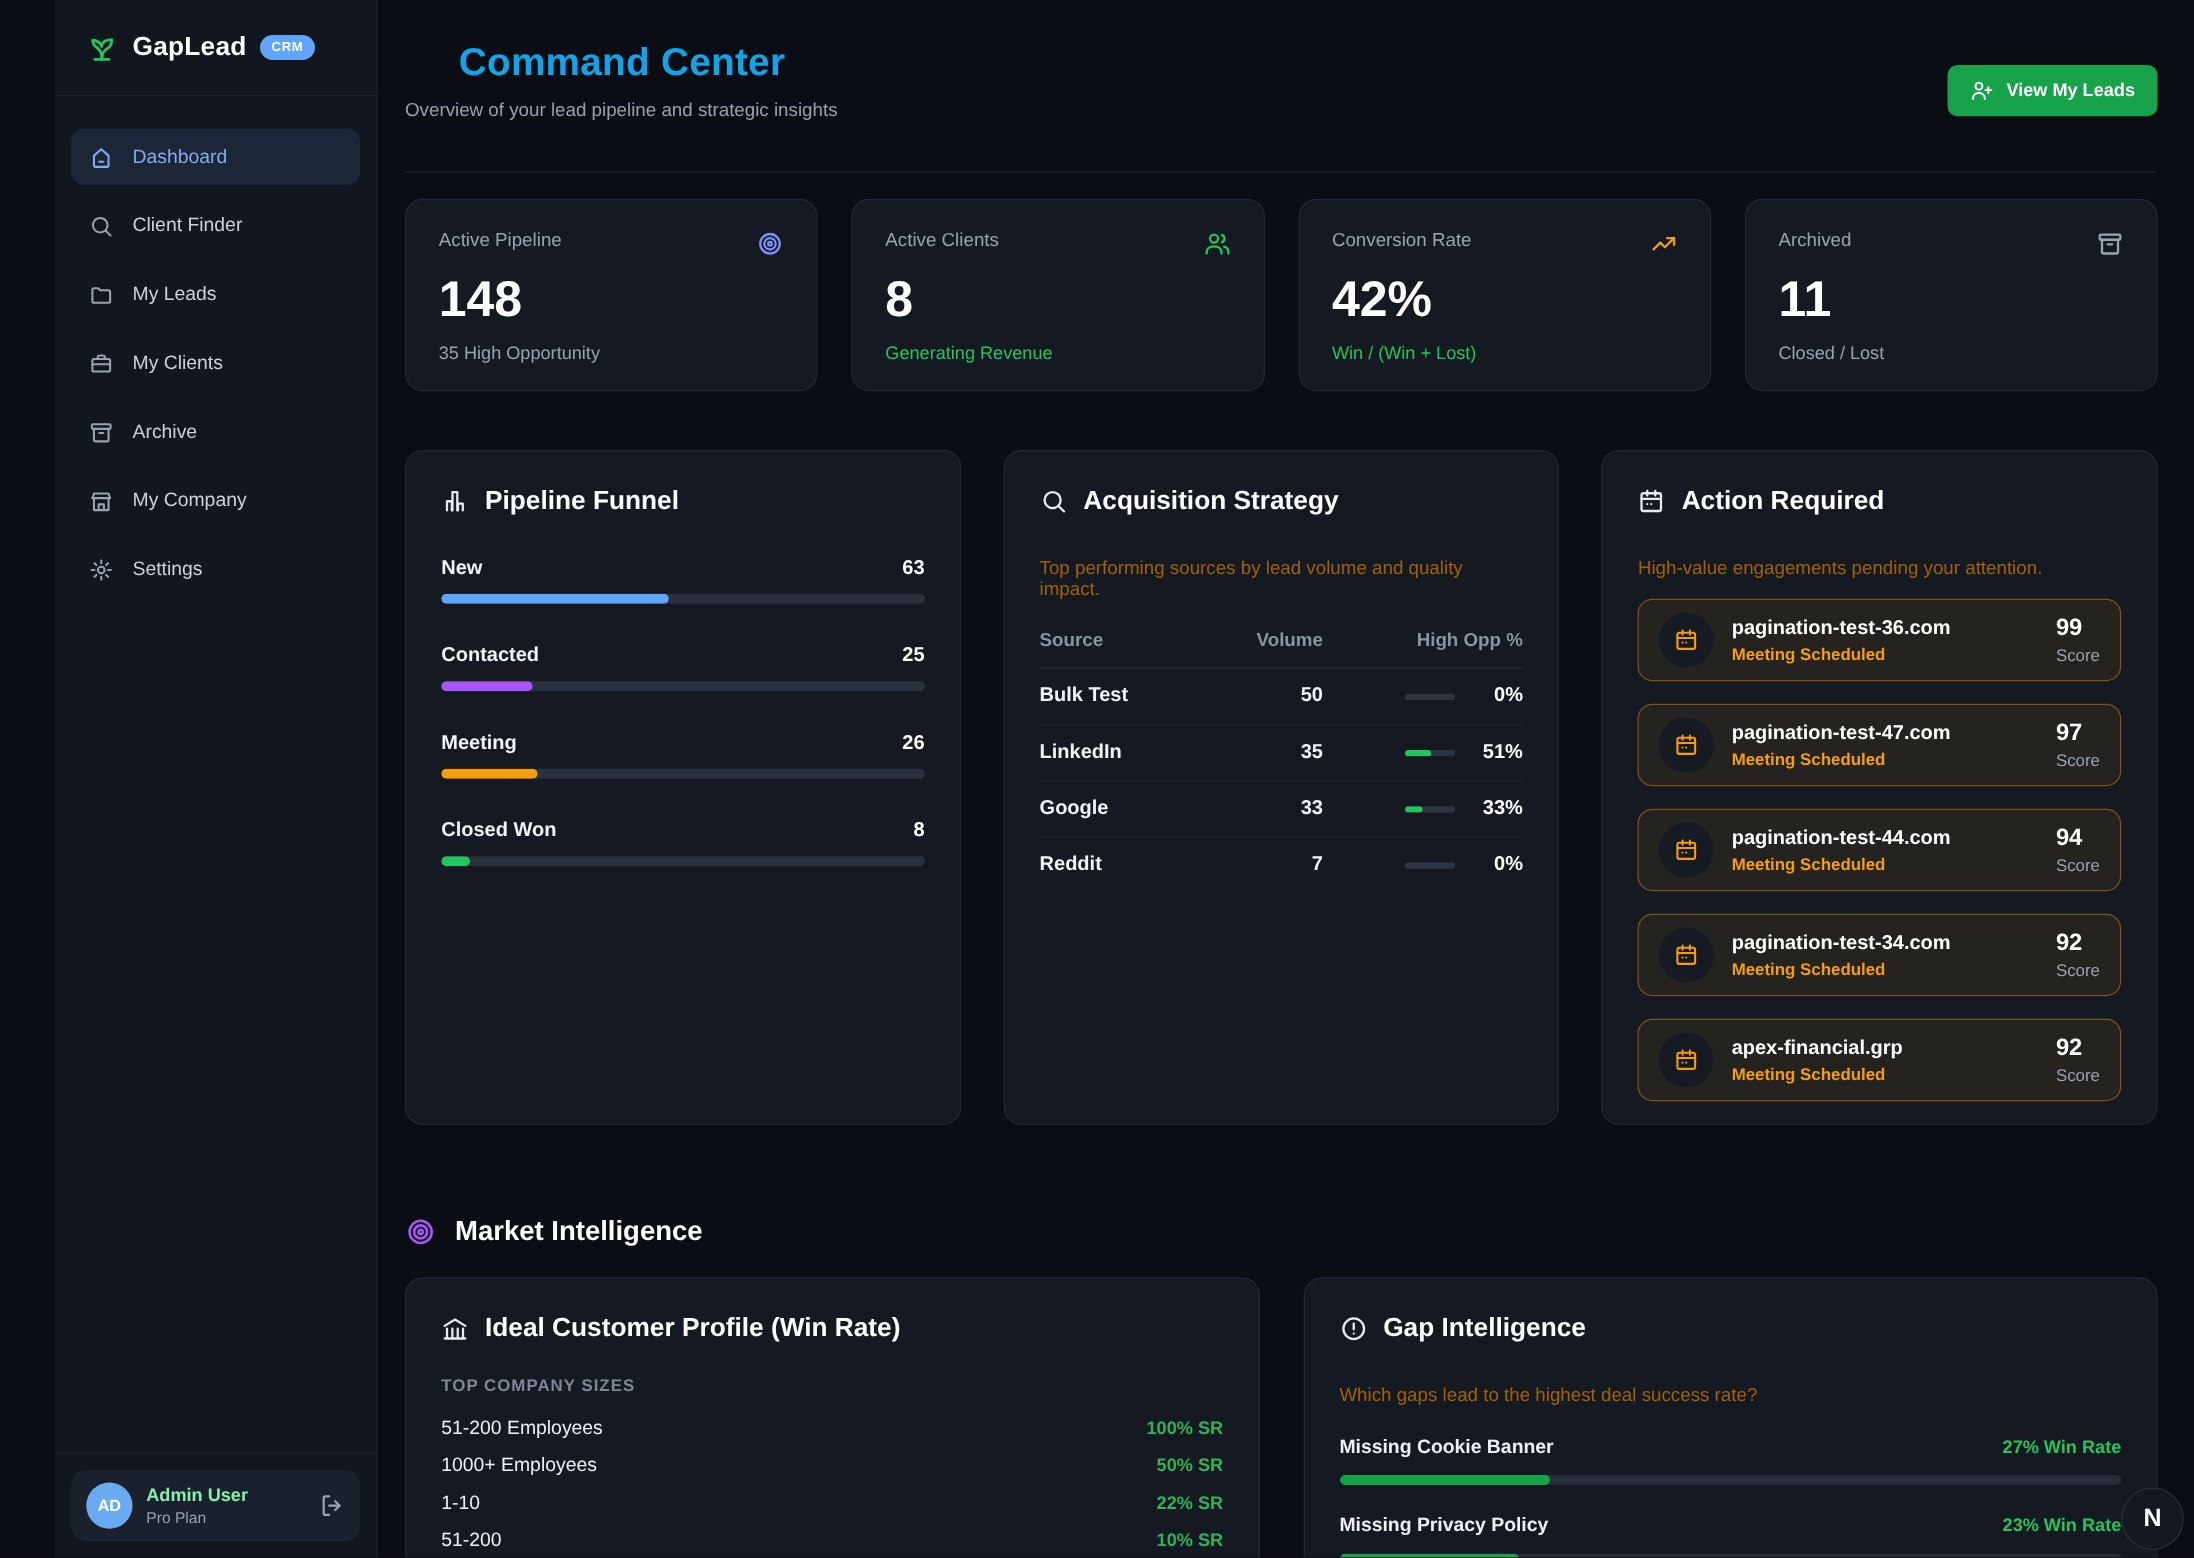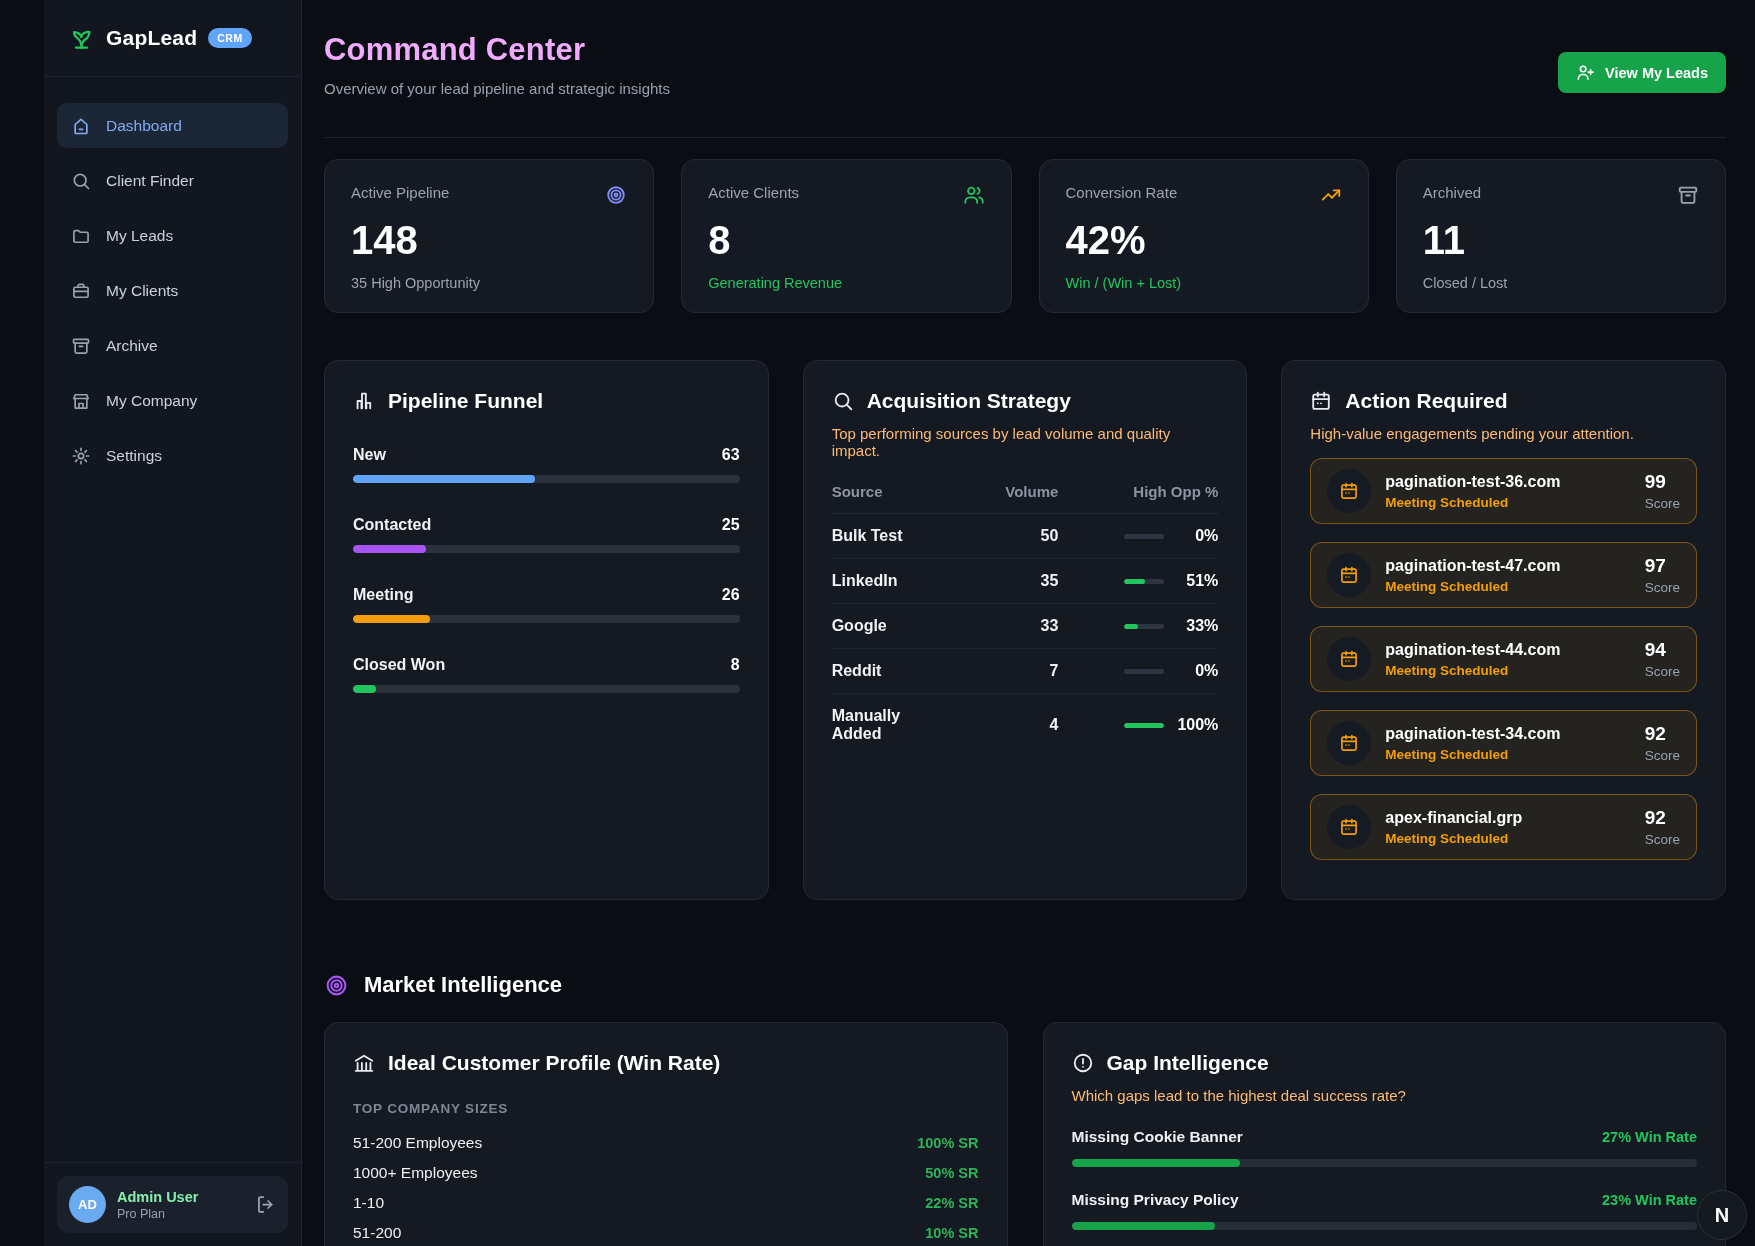--- a/index.html
+++ b/index.html
@@ -32,21 +32,21 @@
   .user-name { font-size:14.5px; font-weight:700; color:#86efac; }
   .user-plan { font-size:12.5px; color:#96a0ae; margin-top:2px; }
   .logout { width:21px; height:21px; color:#9aa4b2; margin-left:auto; cursor:pointer; }
 
   svg { display:block; width:100%; height:100%; }
   .stroke { fill:none; stroke:currentColor; stroke-width:2; stroke-linecap:round; stroke-linejoin:round; }
 
   
   .main { flex:1; padding:32px 29px 0 22px; overflow:hidden; }
   .page-head { display:flex; justify-content:space-between; }
-  .page-title { font-size:31px; font-weight:700; color:#f0abfc; letter-spacing:.2px; }
+  .page-title { font-size:31px; font-weight:700; color:#0ea5e9; letter-spacing:.2px;margin-left:43px; }
   .page-sub { font-size:15px; color:#98a1b0; margin-top:12px; }
   .cta-btn { margin-top:20px; height:41px; background:#16a34a; border:none; border-radius:8px;
              color:#fff; font-size:14.5px; font-weight:700; padding:0 18px; display:flex;
              align-items:center; gap:10px; cursor:pointer; font-family:inherit; }
   .cta-btn .bicon { width:19px; height:19px; }
   .head-divider { border:none; border-top:1px solid #1c232e; margin-top:40px; }
 
   
   .stats { display:grid; grid-template-columns:repeat(4,1fr); gap:27px; margin-top:21px; }
   .card { background:#151a22; border:1px solid #222936; border-radius:14px; }
@@ -55,21 +55,21 @@
   .stat-label { font-size:15px; color:#9aa3b2; }
   .stat-icon { width:22px; height:22px; }
   .stat-value { font-size:40px; font-weight:700; color:#fff; margin-top:14px; line-height:1; }
   .stat-sub { font-size:14.5px; margin-top:15px; }
 
   
   .mid { display:grid; grid-template-columns:repeat(3,1fr); gap:34px; margin-top:47px; }
   .panel { padding:28px; height:540px; }
   .panel-title { display:flex; align-items:center; gap:13px; font-size:21px; font-weight:700; color:#fff; }
   .panel-title .picon { width:22px; height:22px; color:#e7eaee; flex:0 0 22px; }
-  .panel-sub { font-size:15px; color:#fdba74; margin-top:12px; }
+  .panel-sub { font-size:15px; color:#a16207; margin-top:33px; }
 
   
   .funnel-stage { margin-top:33px; }
   .stage-row { display:flex; justify-content:space-between; align-items:center; }
   .stage-label { font-size:16px; font-weight:600; color:#f1f3f5; }
   .stage-value { font-size:16px; font-weight:700; color:#fff; }
   .track { height:8px; background:#2a313d; border-radius:99px; margin-top:11px; overflow:hidden; }
   .fill { height:100%; border-radius:99px; }
 
   
@@ -409,30 +409,20 @@
           <div class="acq-row">
             <span class="acq-source">Reddit</span>
             <span class="acq-vol">7</span>
             <span class="acq-opp">
                 <span class="minitrack">
                   <span class="minifill" style="display: block; width: 0%;"></span>
                 </span>
                 <span class="acq-pct">0%</span>
               </span>
           </div>
-          <div class="acq-row">
-            <span class="acq-source">Manually Added</span>
-            <span class="acq-vol">4</span>
-            <span class="acq-opp">
-                <span class="minitrack">
-                  <span class="minifill" style="display: block; width: 100%;"></span>
-                </span>
-                <span class="acq-pct">100%</span>
-              </span>
-          </div>
         </div>
       </div>
 
       <div class="card panel">
         <div class="panel-title">
           <span class="picon">
             <svg viewBox="0 0 24 24" class="stroke">
                 <rect x="3.5" y="5" width="17" height="15.5" rx="1.8"></rect>
                 <path d="M3.5 10h17"></path>
                 <path d="M8.5 3v4M15.5 3v4"></path>

